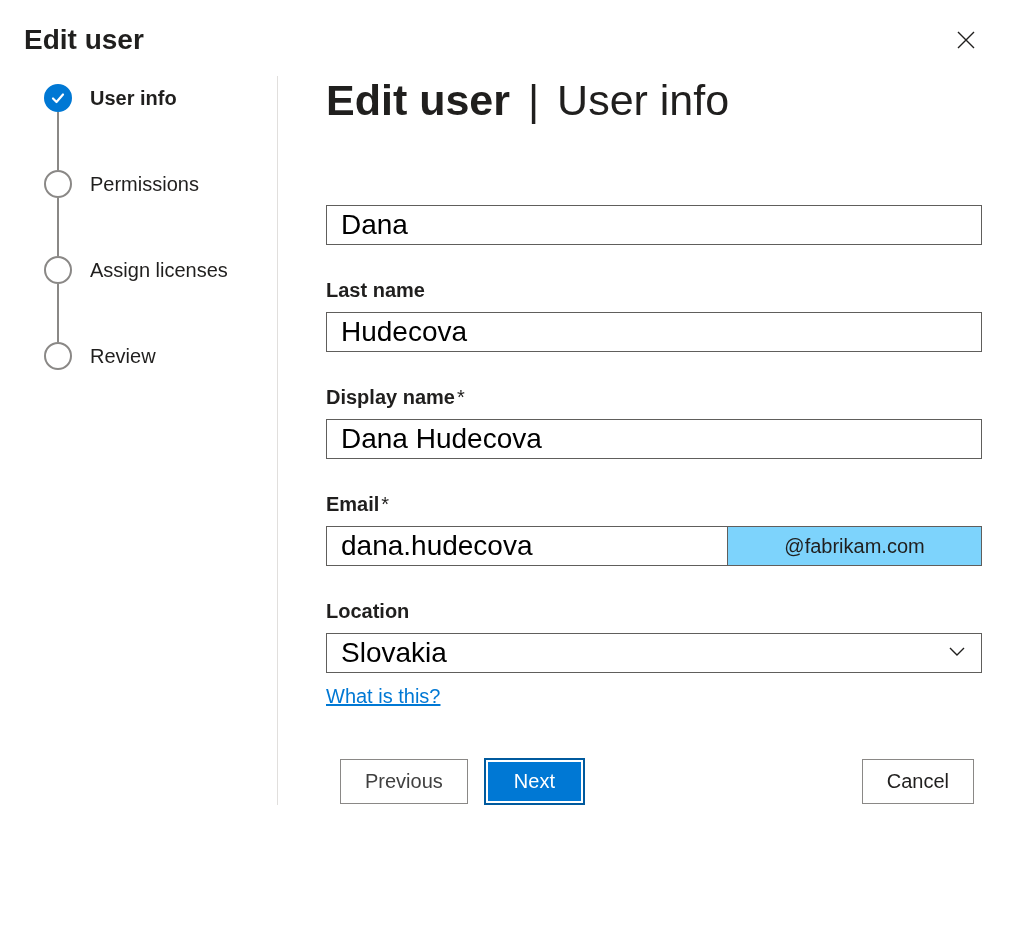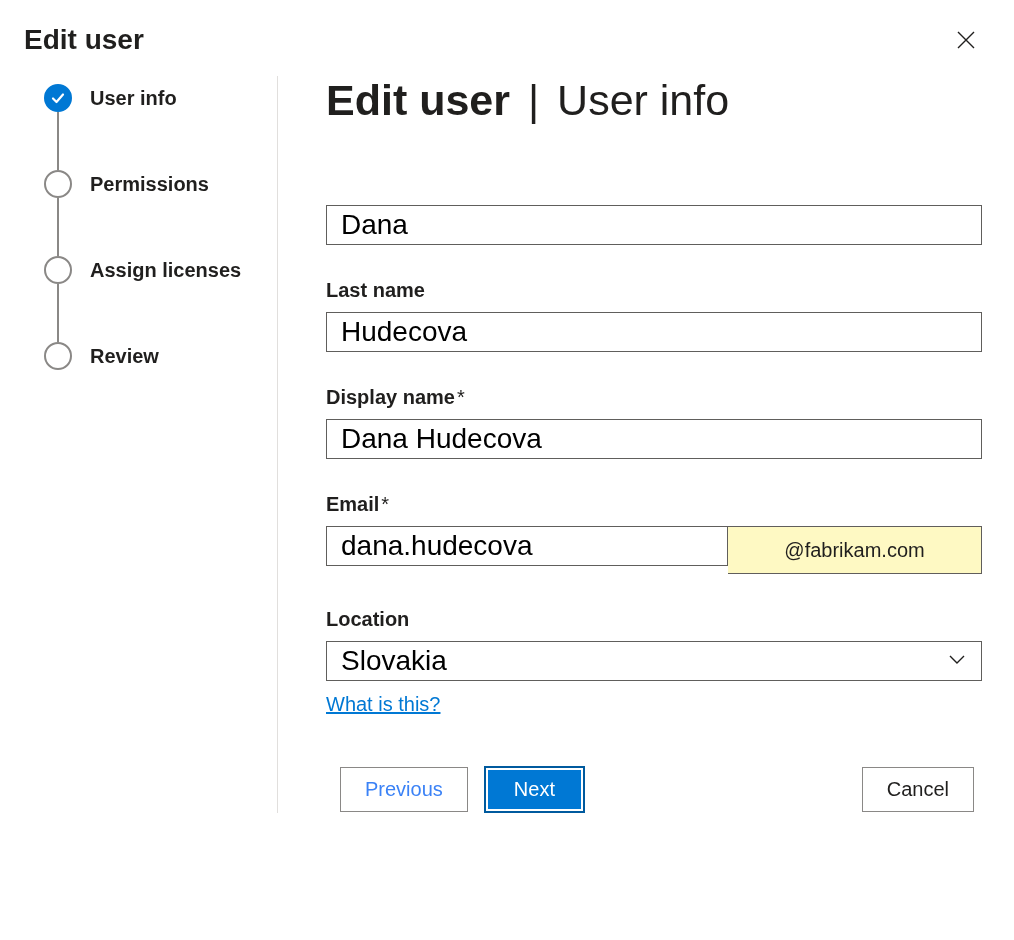--- a/index.html
+++ b/index.html
@@ -68,21 +68,21 @@
     flex-shrink: 0;
     z-index: 1;
   }
   .step.active .step-circle {
     background: #0078D4;
     border-color: #0078D4;
   }
   .step-label {
     margin-left: 18px;
     font-size: 20px;
-    font-weight: 700;
+    font-weight: 400;
   }
   .step.active .step-label { font-weight: 600; }
 
   .form-area {
     flex: 1;
     padding-left: 48px;
   }
   .form-heading {
     font-size: 43px;
     font-weight: 400;
@@ -107,24 +107,24 @@
     font-size: 28px;
     font-family: inherit;
     border: 1px solid #605e5c;
     background: #fff;
     outline: none;
   }
   .email-row { display: flex; justify-content: flex-end; }
   .email-row .text-input { flex: 1; }
   .domain-box {
     width: 254px;
-    height: 48px;
+    height: 40px;
     border: 1px solid #605e5c;
     border-left: none;
-    background: #fef9c3;
+    background: #7dd3fc;
     font-size: 20px;
     display: flex;
     align-items: center;
     justify-content: center;
   }
   .select-wrap {
     position: relative;
     width: 100%;
   }
   .select-wrap .text-input { cursor: pointer; }
@@ -150,21 +150,21 @@
     padding-left: 14px;
   }
   .btn {
     font-family: inherit;
     font-size: 20px;
     cursor: pointer;
   }
   .btn-secondary {
     background: #fff;
     border: 1px solid #8a8886;
-    color: #3b82f6;
+    color: #404040;
     padding: 10px 24px;
   }
   .btn-primary {
     background: #0078D4;
     color: #fff;
     border: 2px solid #005A9E;
     outline: 2px solid #fff;
     outline-offset: -4px;
     padding: 10px 28px;
     margin-left: 16px;

